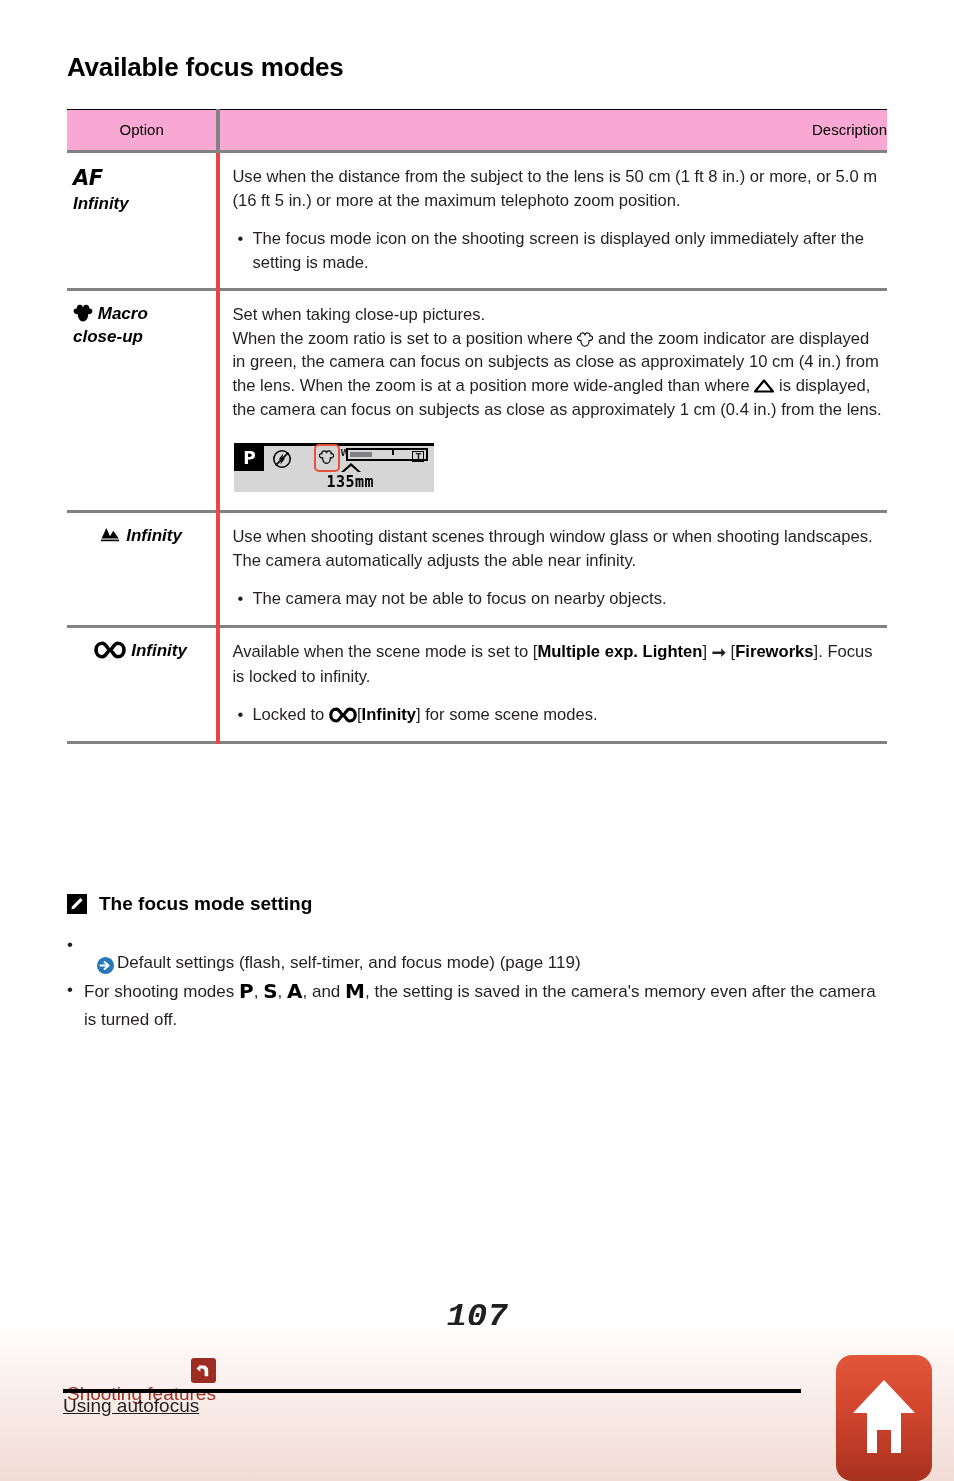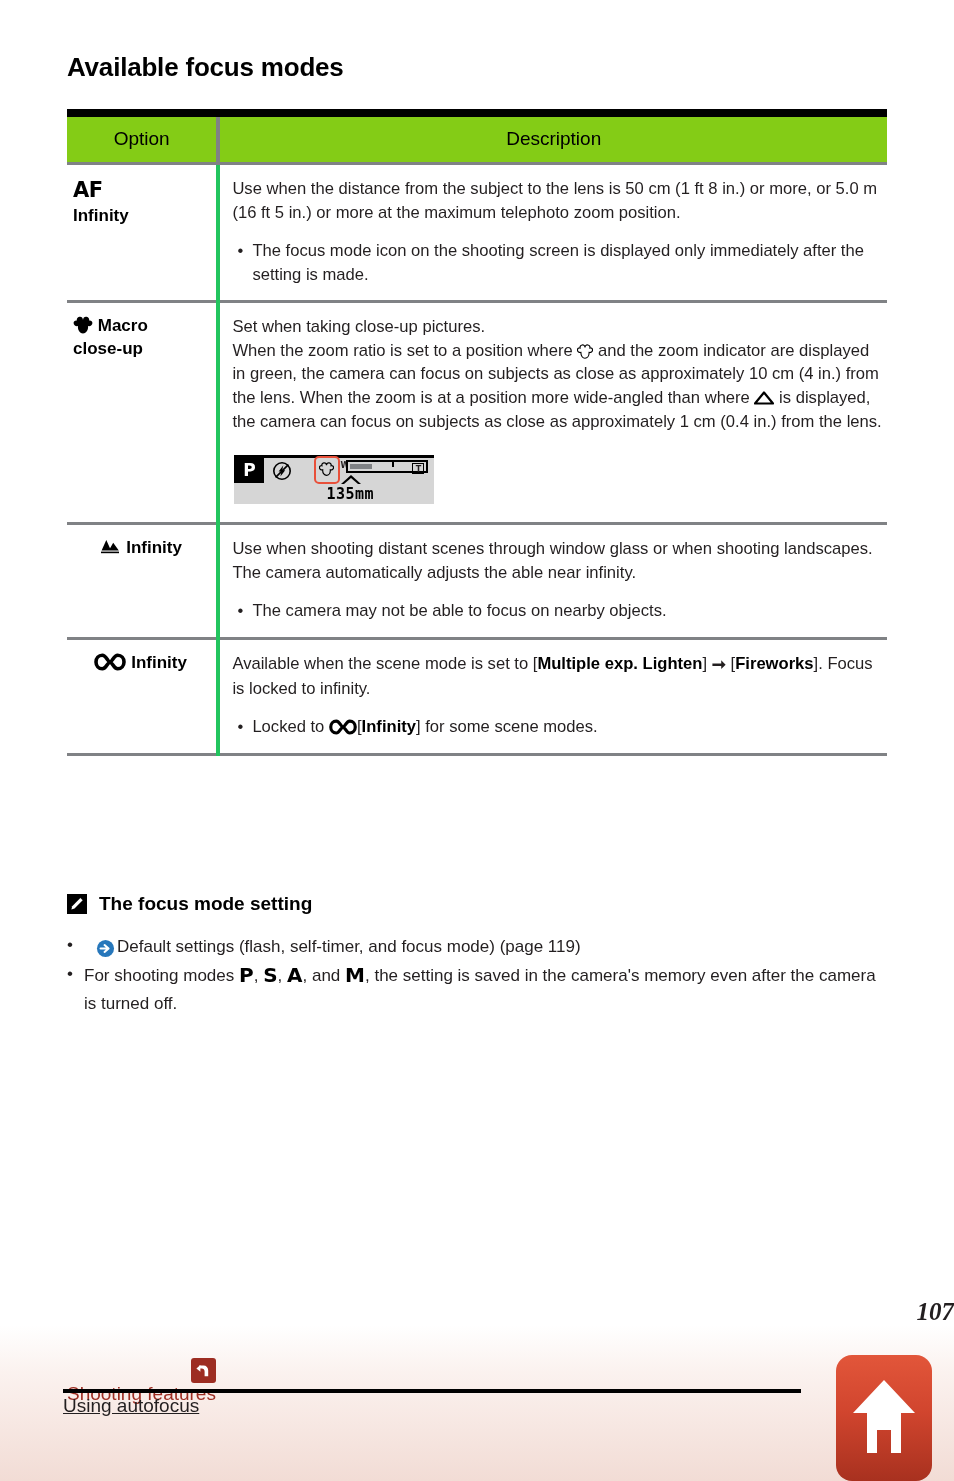--- a/index.html
+++ b/index.html
@@ -38,46 +38,47 @@
     position: absolute;
     left: 67px;
     top: 109px;
     width: 820px;
     border-collapse: collapse;
   }
   .focus-table tr > * {
     vertical-align: top;
   }
   .thead-row th {
-    background: #84cc16;
-    border-top: 8px solid #000000;
+    background: #f9a8d4;
+    border-top: 1px solid #000000;
     border-bottom: 3px solid #808285;
-    font-size: 19px;
+    font-size: 15px;
     font-weight: normal;
     padding: 11px 0 12px 0;
     color: #000;
   }
   .col-option { width: 150px; }
-  .col-desc { width: 670px; }
+  .col-desc { width: 670px; text-align: right; }
   .thead-row .col-option { border-right: 4px solid #808285; }
 
   .body-row > td {
     border-bottom: 3px solid #808285;
     padding-top: 12px;
     padding-bottom: 14px;
   }
   .body-row td.opt {
-    border-right: 4px solid #22c55e;
+    border-right: 4px solid #ef4444;
     text-align: left;
     padding-left: 6px;
     padding-right: 8px;
     font-size: 17px;
     font-weight: bold;
     line-height: 1.32;
     color: #000;
+    font-style: italic;
   }
   .body-row td.opt.center { text-align: center; }
   .body-row td.desc {
     padding-left: 12px;
     padding-right: 4px;
     font-size: 16.6px;
     line-height: 1.42;
     color: #231f20;
   }
   .desc p { margin: 0; }
@@ -246,45 +247,45 @@
   }
   .note-item {
     display: flex;
     gap: 10px;
     margin-bottom: 2px;
   }
   .note-item .dot { flex: none; width: 7px; }
   .note-item .ntxt { flex: 1; }
   .sub-ref {
     display: flex;
-    align-items: center;
+    align-items: flex-end;
     gap: 2px;
-    margin-top: 2px;
+    margin-top: 18px;
     padding-left: 12px;
   }
   .mode-letter {
     font-weight: bold;
     font-size: 20px;
     font-family: "DejaVu Sans", sans-serif;
     color: #000;
     vertical-align: -1px;
   }
 
   
   .page-number {
     position: absolute;
     left: 0;
     top: 1298px;
     width: 954px;
-    text-align: right;
-    font-size: 25px;
+    text-align: center;
+    font-size: 34px;
     font-style: italic;
     font-weight: bold;
     color: #231f20;
-    font-family: Liberation Serif, serif;
+    font-family: Liberation Mono, monospace;
   }
 
   
   .footer {
     position: absolute;
     left: 0;
     top: 1325px;
     width: 954px;
     height: 156px;
     background: linear-gradient(to bottom, #ffffff 0%, #fbf2ef 30%, #f2dcd5 100%);

